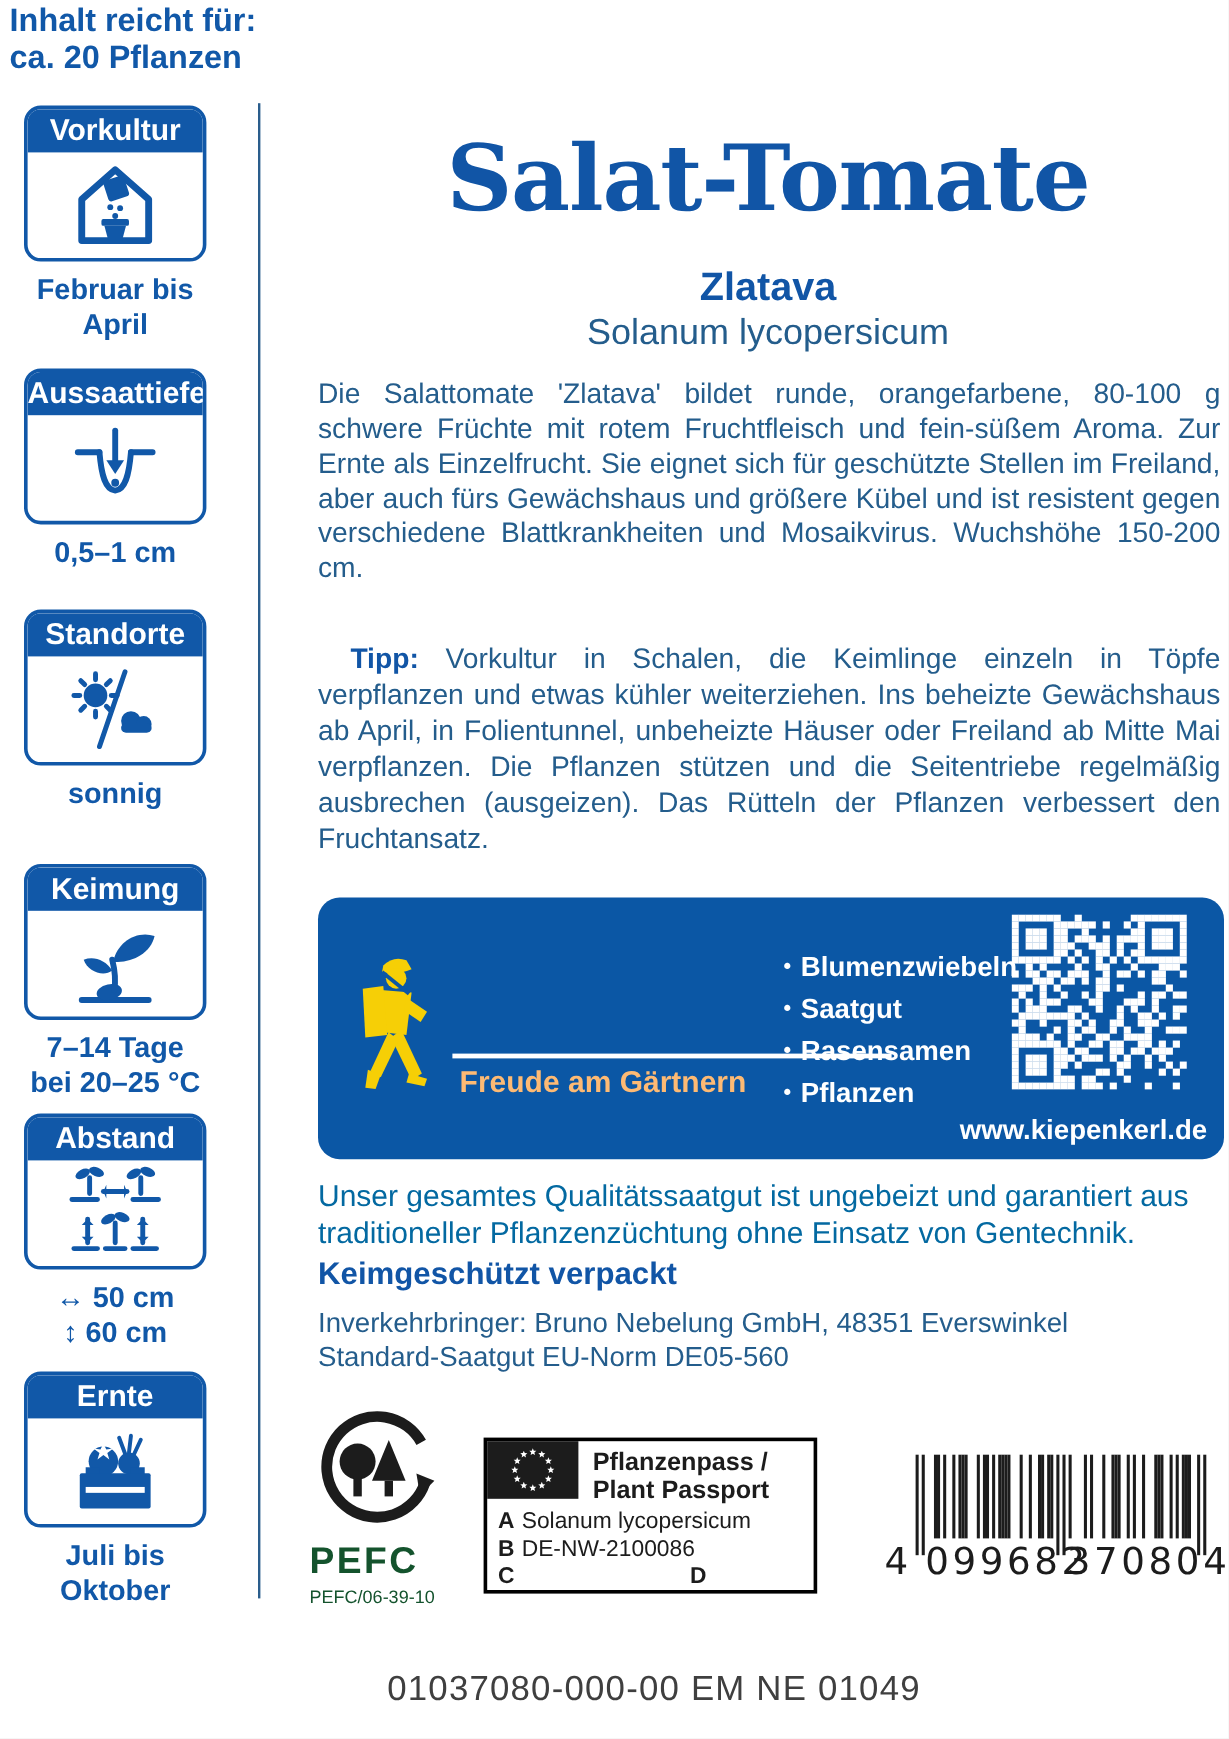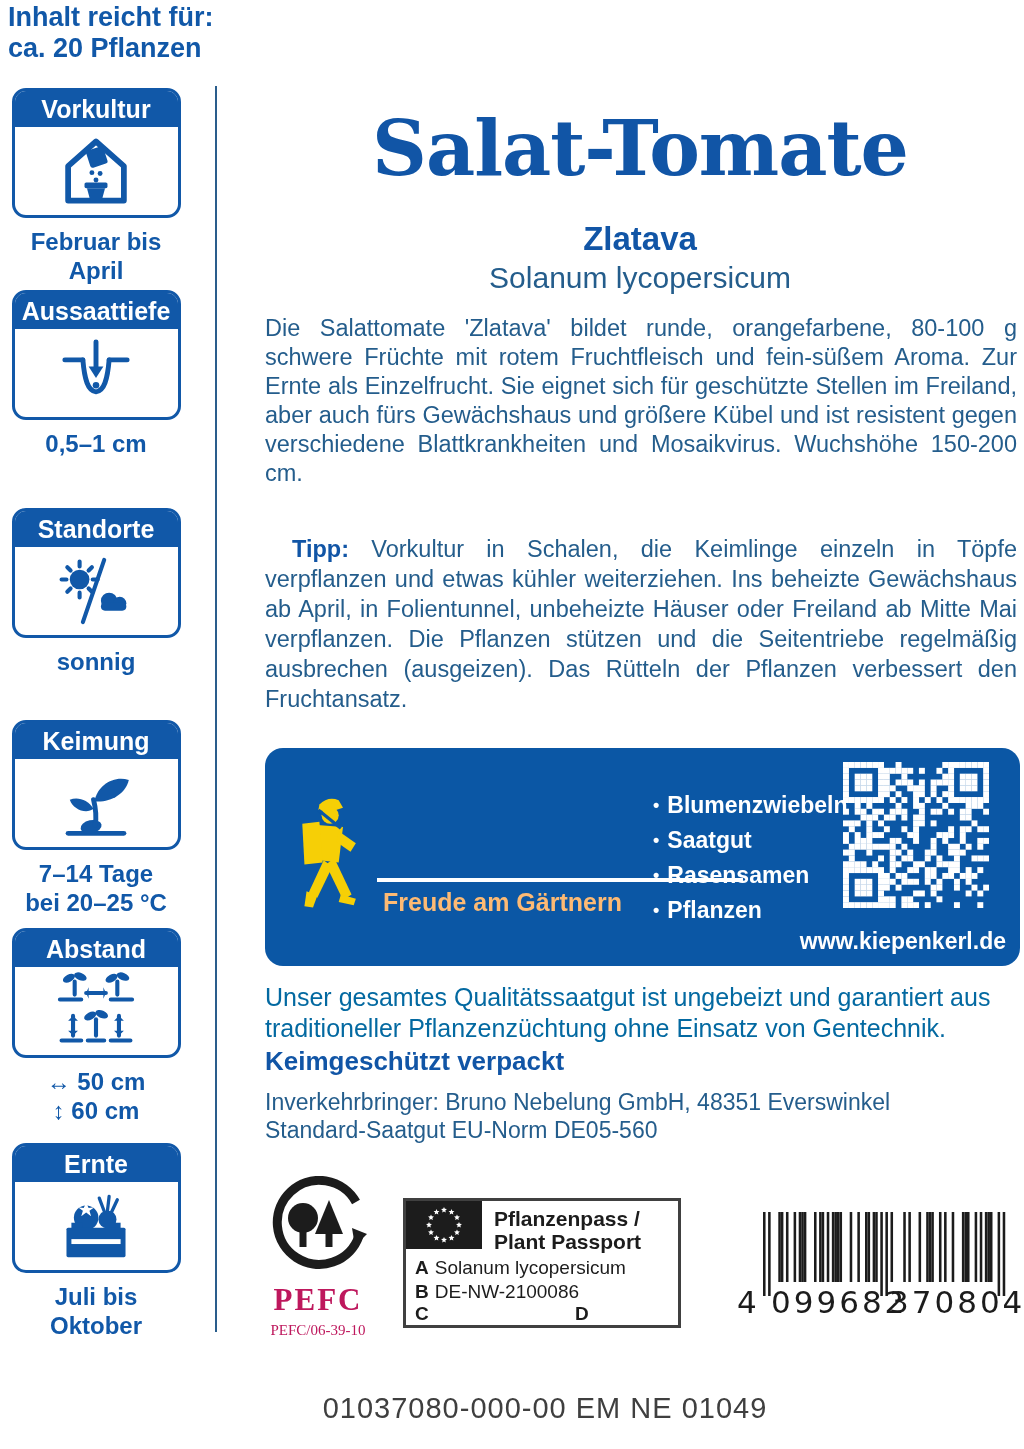--- a/index.html
+++ b/index.html
@@ -5,21 +5,21 @@
   html,body{margin:0;padding:0;background:#e8e8e8;}
   #page{position:relative;width:1024px;height:1449px;background:#ffffff;overflow:hidden;
         font-family:"Liberation Sans",sans-serif;margin:0 auto;}
   
   .inhalt{position:absolute;left:8px;top:2px;color:#1158a8;font-weight:bold;
           font-size:27px;line-height:31px;}
   
   .vdivider{position:absolute;left:215px;top:86px;width:2px;height:1246px;background:#2a5d8c;}
   
   .info-sec{position:absolute;left:0;width:192px;text-align:center;}
-  .ibox{width:169px;height:130px;margin:0 auto;border:3px solid #1158a8;border-radius:14px;
+  .ibox{width:152px;height:130px;margin:0 auto;border:3px solid #1158a8;border-radius:14px;
         overflow:hidden;background:#fff;box-sizing:border-box;}
   .iband{height:36px;background:#1158a8;color:#ffffff;font-weight:bold;font-size:25px;
          line-height:36px;text-align:center;}
   .iarea{height:88px;display:flex;align-items:center;justify-content:center;}
   .iarea svg{width:82px;height:82px;}
   .ilabel{margin-top:9px;color:#1158a8;font-weight:600;font-size:24px;line-height:29px;
           white-space:pre-line;text-align:center;}
   
   .title{position:absolute;left:245px;top:104px;width:790px;text-align:center;
          color:#1155a6;font-family:"DejaVu Serif",serif;font-weight:bold;font-size:76px;
@@ -48,25 +48,25 @@
   .website{position:absolute;right:14px;top:180px;color:#ffffff;font-weight:bold;font-size:23px;}
   .mascot{position:absolute;left:18px;top:48px;width:90px;height:120px;}
   
   .quality{position:absolute;left:265px;top:982px;width:752px;color:#0369a1;
            font-size:25px;line-height:31px;}
   .keim{position:absolute;left:265px;top:1046px;width:752px;color:#1155a6;
         font-weight:bold;font-size:26px;}
   .distrib{position:absolute;left:265px;top:1088px;width:752px;color:#245d8c;
            font-size:23px;line-height:28px;}
   
-  .pefc{position:absolute;left:258px;top:1176px;width:120px;text-align:center;color:#be185d;font-family:Liberation Serif, serif;}
+  .pefc{position:absolute;left:258px;top:1176px;width:120px;color:#14532d;}
   .pefc-name{font-weight:bold;font-size:31px;letter-spacing:2px;margin-top:2px;}
   .pefc-code{font-size:15px;margin-top:4px;}
   .passport{position:absolute;left:403px;top:1198px;width:278px;height:130px;
-            border:3px solid #404040;box-sizing:border-box;background:#fff;padding-left:13px;}
+            border:3px solid #000000;box-sizing:border-box;background:#fff;padding-left:13px;}
   .euflag{position:absolute;left:0;top:0;width:76px;height:48px;background:#1c1c1c;}
   .pp-title{position:absolute;left:88px;top:6px;color:#1c1c1c;font-weight:bold;
             font-size:21px;line-height:23px;}
   .pp-row{position:absolute;left:9px;color:#1c1c1c;font-size:19px;white-space:nowrap;}
   .pp-row b{margin-right:6px;}
   .pp-d{position:absolute;left:160px;top:0;}
   .barcode{position:absolute;left:737px;top:1212px;width:285px;height:125px;}
   .bc-digit{position:absolute;color:#1c1c1c;font-size:31px;font-family:"DejaVu Sans",sans-serif;}
   .footer{position:absolute;left:0;top:1392px;width:1024px;text-align:center;color:#3f3f3f;
           font-size:29px;letter-spacing:1px;padding-left:33px;}
@@ -96,21 +96,21 @@
           <circle cx="50" cy="61" r="3" stroke="none"></circle>
           <rect x="36" y="64" width="28" height="7" rx="2" stroke="none"></rect>
           <path d="M39,71 L61,71 L57,86 L43,86 Z" stroke="none"></path>
         </svg>
       </div>
     </div>
     <div class="ilabel">Februar bis
 April</div>
   </section>
 
-  <section class="info-sec" style="top:290px">
+  <section class="info-sec" style="top:307px">
     <div class="ibox">
       <div class="iband">Aussaattiefe</div>
       <div class="iarea">
         <svg viewBox="0 0 100 100" class="ic">
           <path d="M12,34 H34 M66,34 H88" fill="none" stroke-width="6" stroke-linecap="round"></path>
           <path d="M34,34 C36,58 40,72 50,73 C60,72 64,58 66,34" fill="none" stroke-width="6" stroke-linecap="round"></path>
           <path d="M50,12 V44" fill="none" stroke-width="6" stroke-linecap="round"></path>
           <path d="M41,42 L59,42 L50,56 Z" stroke="none"></path>
           <circle cx="50" cy="65" r="4" stroke="none"></circle>
         </svg>

